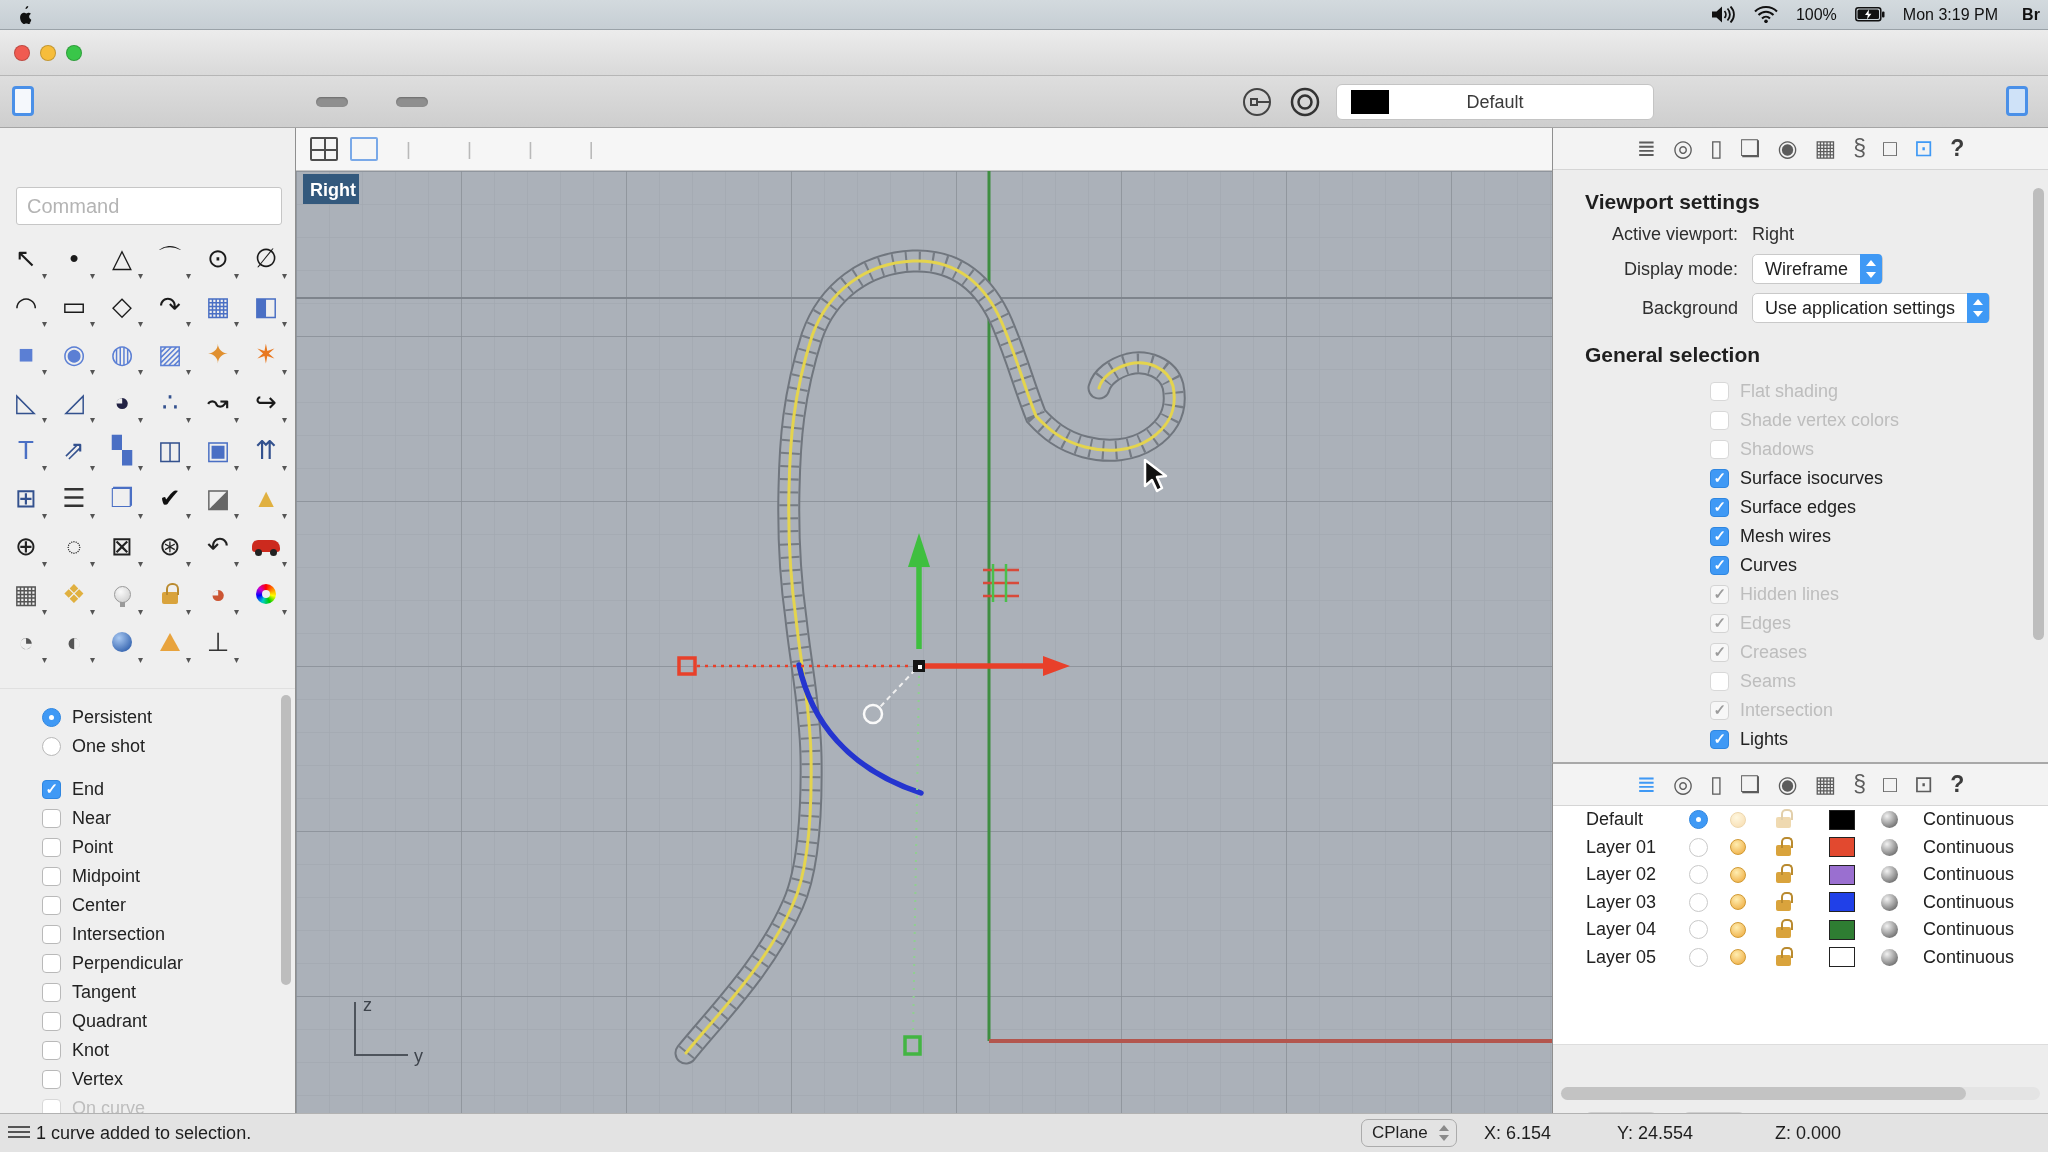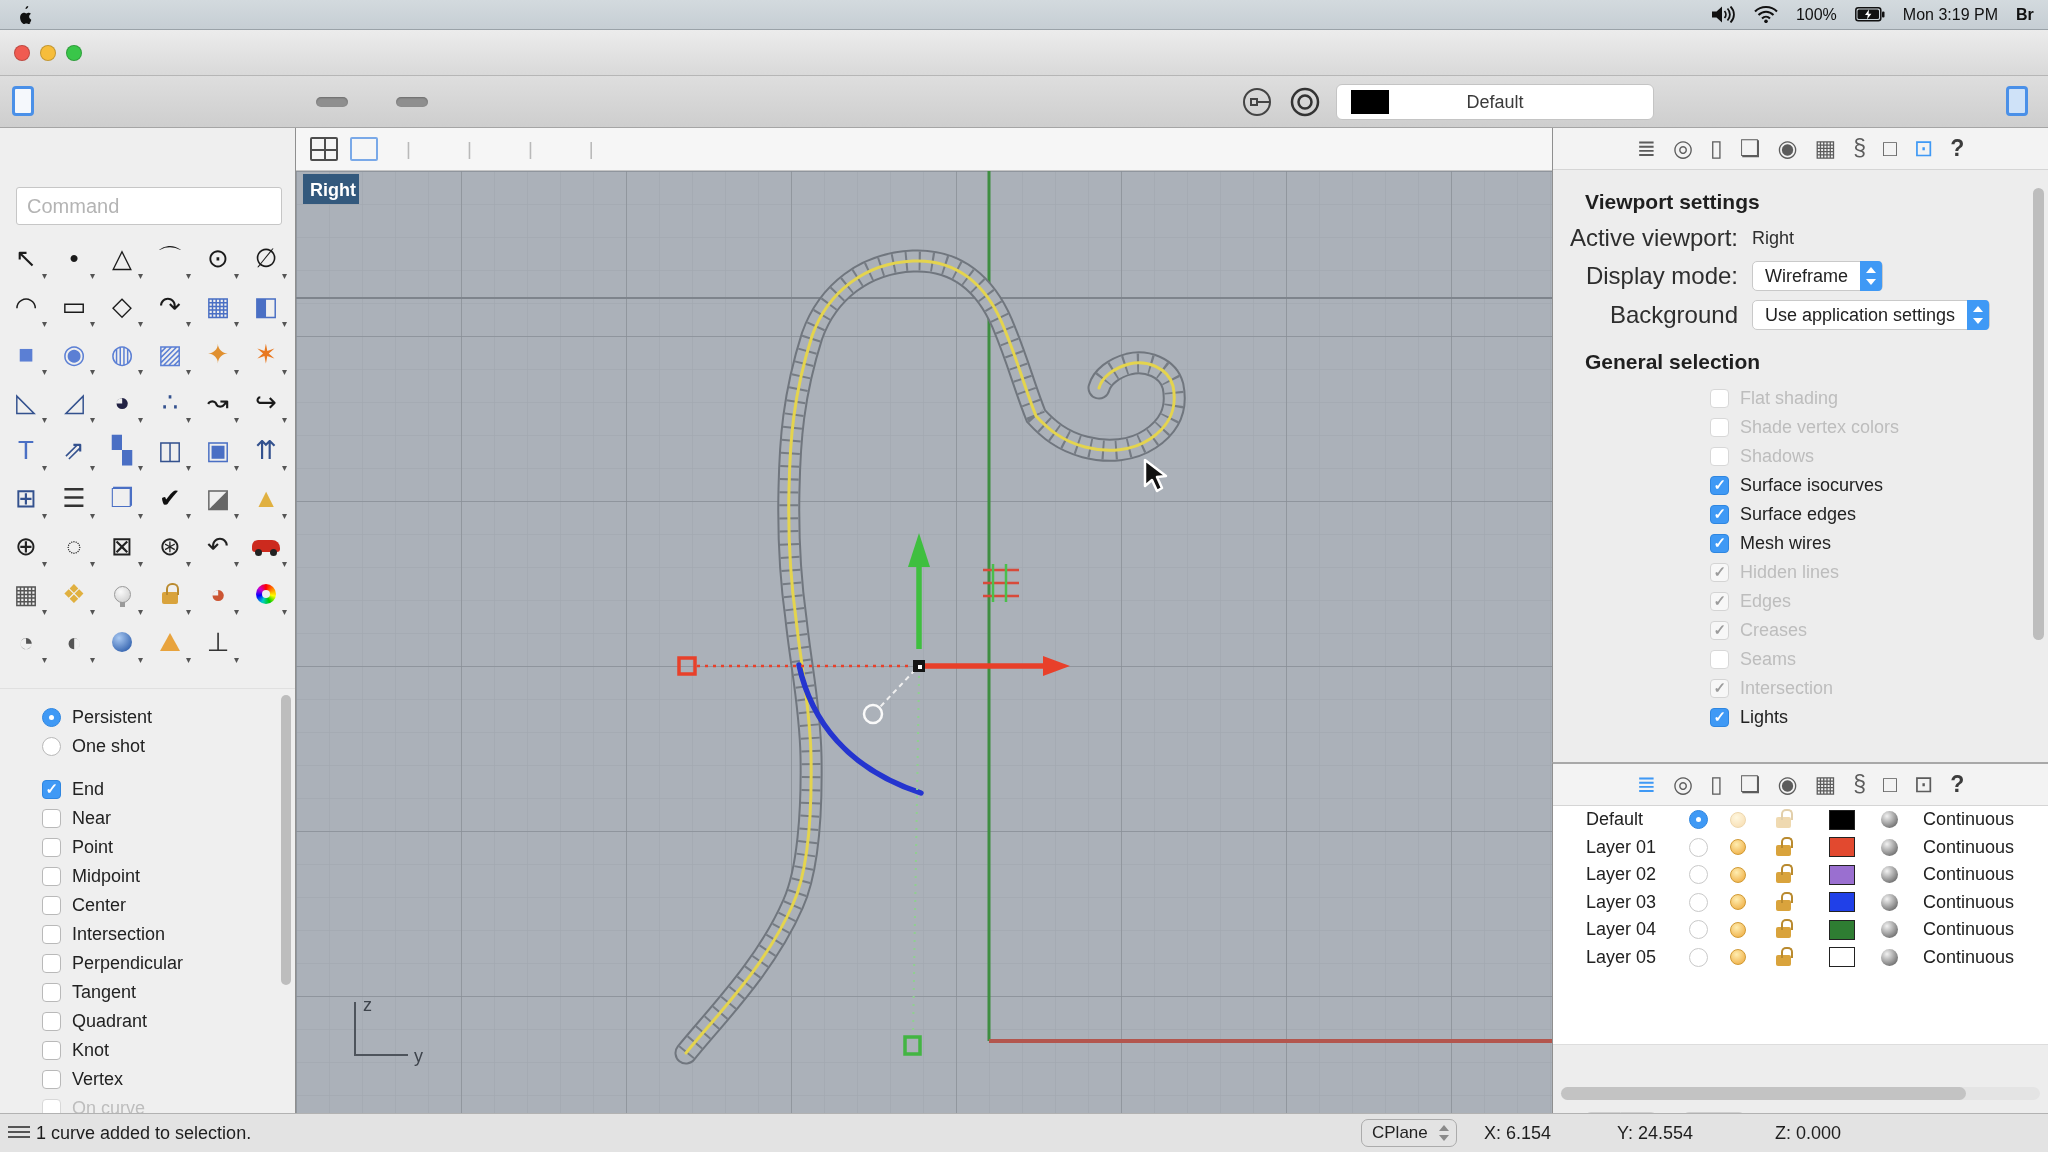--- a/index.html
+++ b/index.html
@@ -6,21 +6,21 @@
   html,body { width:2048px; height:1152px; overflow:hidden; }
   body { font-family:"Liberation Sans", sans-serif; background:#e8e8e8; position:relative; color:#1c1c1c; }
 
   
   #menubar { position:absolute; left:0; top:0; width:2048px; height:30px;
     background:linear-gradient(#d3dade,#c6ced4); border-bottom:1px solid #9aa2a8;
     display:flex; align-items:center; font-size:17px; }
   #menubar .left { display:flex; align-items:center; gap:31px; padding-left:18px; }
   #menubar .mitem { color:#111; }
   #menubar .mitem.bold { font-weight:bold; }
-  #menubar .right { margin-left:auto; display:flex; align-items:center; gap:18px; padding-right:2px; }
+  #menubar .right { margin-left:auto; display:flex; align-items:center; gap:18px; padding-right:2px;text-align:center; }
   #menubar .right .txt { font-size:16px; color:#111; }
   #menubar .right .user { font-weight:bold; width:30px; overflow:hidden; white-space:nowrap; }
   .micon { display:inline-flex; align-items:center; }
 
   
   #titlebar { position:absolute; left:0; top:30px; width:2048px; height:46px;
     background:linear-gradient(#ececec,#d9d9d9); border-bottom:1px solid #b6b6b6; }
   .lights { position:absolute; left:14px; top:15px; display:flex; gap:10px; }
   .light { width:16px; height:16px; border-radius:50%; border:1px solid rgba(0,0,0,.2); }
   .light.r { background:#f05b51; } .light.y { background:#f6bd3b; } .light.g { background:#39c649; }
@@ -105,21 +105,21 @@
   .rpanel { position:absolute; left:1552px; width:496px; background:#ededed; border-left:1px solid #8f8f8f; }
   #rp-top { top:128px; height:634px; }
   #rp-bottom { top:762px; height:351px; border-top:2px solid #a8a8a8; }
   .picon-row { height:42px; background:#f3f3f3; border-bottom:1px solid #d5d5d5; display:flex; align-items:center;
     justify-content:center; gap:17px; }
   .picon { font-size:23px; color:#5c5c5c; line-height:1; }
   .picon.active { color:var(--accent,#3d86e8); }
   .picon.help { font-weight:bold; color:#3c3c3c; }
   .rp-h { font-size:21px; font-weight:bold; color:#1f1f1f; margin:20px 0 10px 32px; }
   .rp-row { display:flex; align-items:center; margin:9px 0 9px 0; }
-  .rp-row .lab { width:185px; text-align:right; font-size:24px; color:#2e2e2e; flex:0 0 auto; }
+  .rp-row .lab { width:185px; text-align:right; font-size:18px; color:#2e2e2e; flex:0 0 auto; }
   .rp-row .val { margin-left:14px; font-size:18px; color:#2e2e2e; }
   .dd { margin-left:14px; background:#fff; border:1px solid #c9c9c9; border-radius:5px; height:30px;
     display:inline-flex; align-items:center; padding-left:12px; font-size:18px; color:#222; }
   .dd .stp { width:22px; height:30px; margin-left:12px; background:var(--accent,#4a98f2); border-radius:0 4px 4px 0; position:relative; }
   .dd .stp::before { content:""; position:absolute; left:6px; top:6px; border-left:5px solid transparent; border-right:5px solid transparent; border-bottom:6px solid #fff; }
   .dd .stp::after  { content:""; position:absolute; left:6px; bottom:6px; border-left:5px solid transparent; border-right:5px solid transparent; border-top:6px solid #fff; }
   #gen-list { margin-left:157px; }
   #gen-list .osnap-row { height:29px; font-size:18px; }
   #rp-scroll { right:4px; top:60px; width:11px; height:452px; }
 
@@ -609,20 +609,24 @@
         <span class="lbl">Surface isocurves</span>
       </label>
       <label class="osnap-row checked">
         <span class="cb"></span>
         <span class="lbl">Surface edges</span>
       </label>
       <label class="osnap-row checked">
         <span class="cb"></span>
         <span class="lbl">Mesh wires</span>
       </label>
+      <label class="osnap-row checked">
+        <span class="cb"></span>
+        <span class="lbl">Curves</span>
+      </label>
       <label class="osnap-row checked disabled">
         <span class="cb"></span>
         <span class="lbl">Hidden lines</span>
       </label>
       <label class="osnap-row checked disabled">
         <span class="cb"></span>
         <span class="lbl">Edges</span>
       </label>
       <label class="osnap-row checked disabled">
         <span class="cb"></span>

